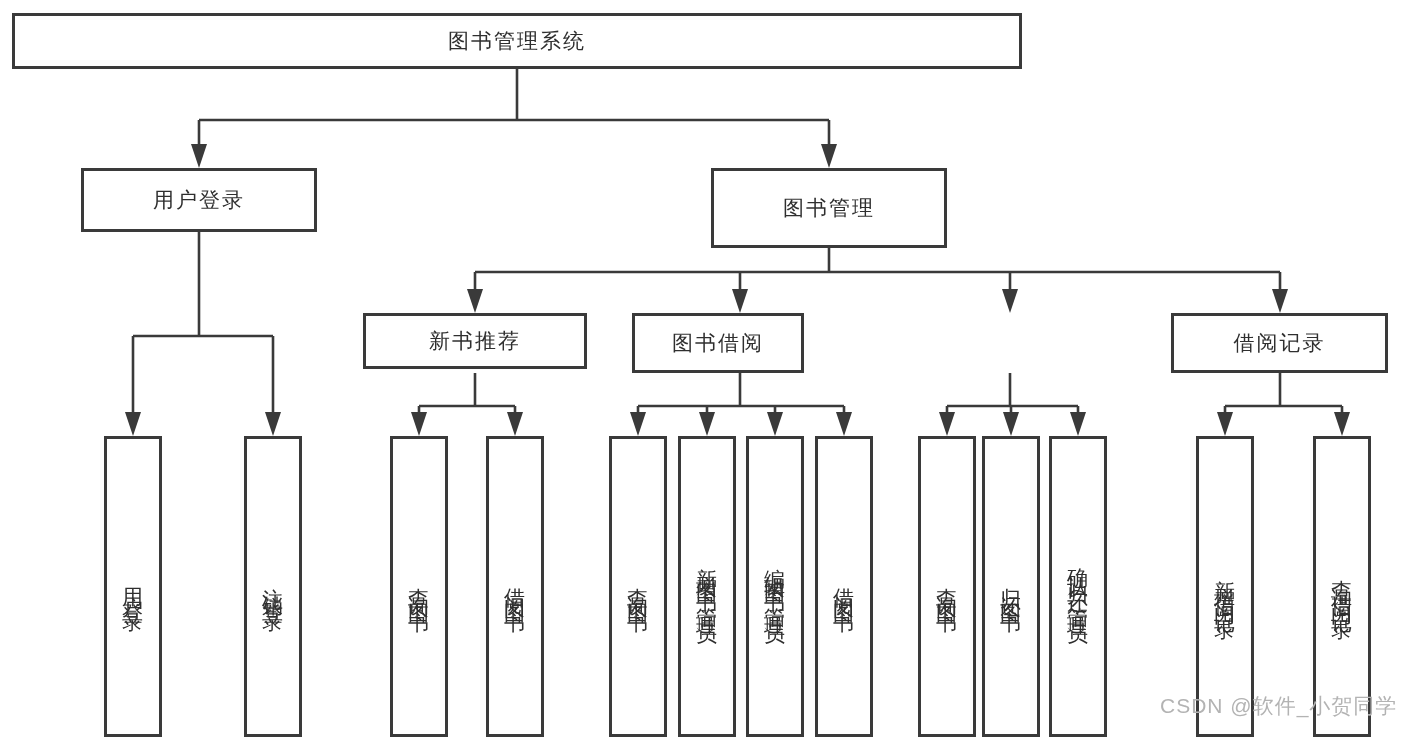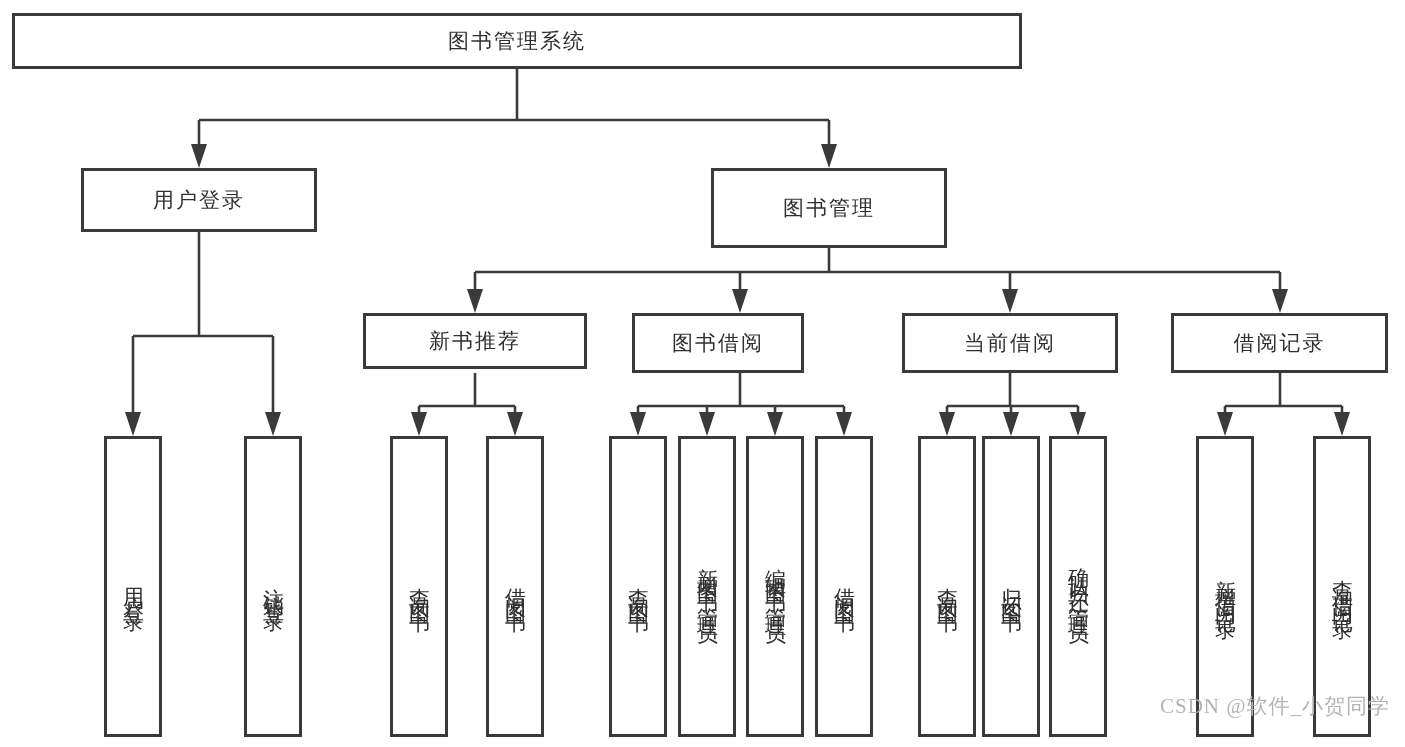--- a/index.html
+++ b/index.html
@@ -1,18 +1,18 @@
 <!DOCTYPE html>
 <html><head>
 <meta charset="utf-8">
 <style>
   html,body{margin:0;padding:0;background:#ffffff;}
   #canvas{
     position:relative;width:1405px;height:747px;background:#ffffff;
-    font-family:Liberation Serif, serif;overflow:hidden;
+    font-family:Liberation Sans, sans-serif;overflow:hidden;
   }
   #connectors{position:absolute;left:0;top:0;width:1405px;height:747px;}
   .box{
     position:absolute;box-sizing:border-box;border:3px solid #3a3a3a;background:#ffffff;
     display:flex;align-items:center;justify-content:center;color:#2f2f2f;z-index:2;
   }
   .box-h{font-size:21px;letter-spacing:2px;}
   .box-v{
     writing-mode:vertical-lr;width:58px;height:301px;top:436px;
     font-size:21px;letter-spacing:8px;line-height:1;
@@ -103,23 +103,20 @@
   <div class="box box-h" style="left:711px;top:168px;width:236px;height:80px">
     <span>图书管理</span>
   </div>
 
   <div class="box box-h" style="left:363px;top:313px;width:224px;height:56px">
     <span>新书推荐</span>
   </div>
   <div class="box box-h" style="left:632px;top:313px;width:172px;height:60px">
     <span>图书借阅</span>
   </div>
-  <div class="box box-h" style="left:902px;top:313px;width:216px;height:60px">
-    <span>当前借阅</span>
-  </div>
   <div class="box box-h" style="left:1171px;top:313px;width:217px;height:60px">
     <span>借阅记录</span>
   </div>
 
   <div class="box box-v" style="left:104px">
     <span>用户登录</span>
   </div>
   <div class="box box-v" style="left:244px">
     <span>注销登录</span>
   </div>

